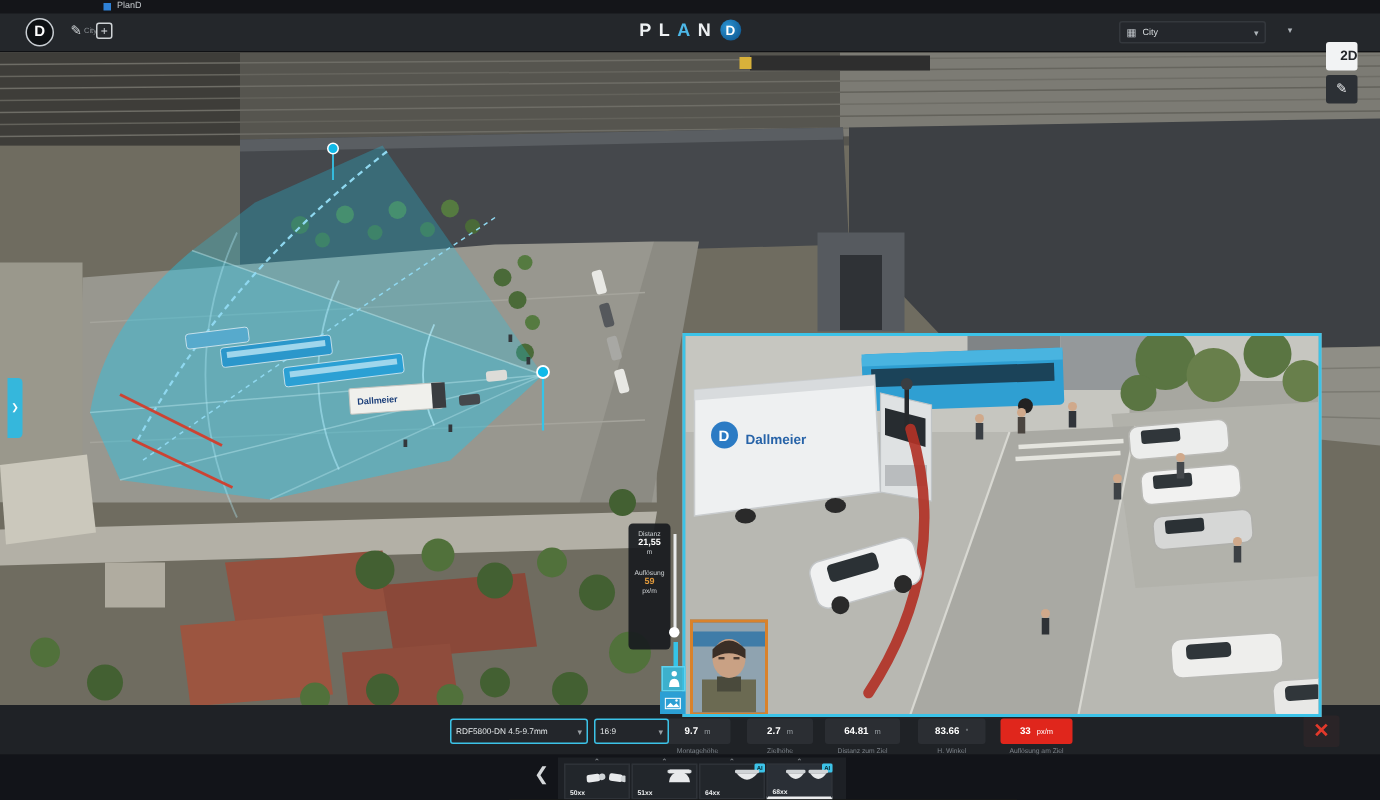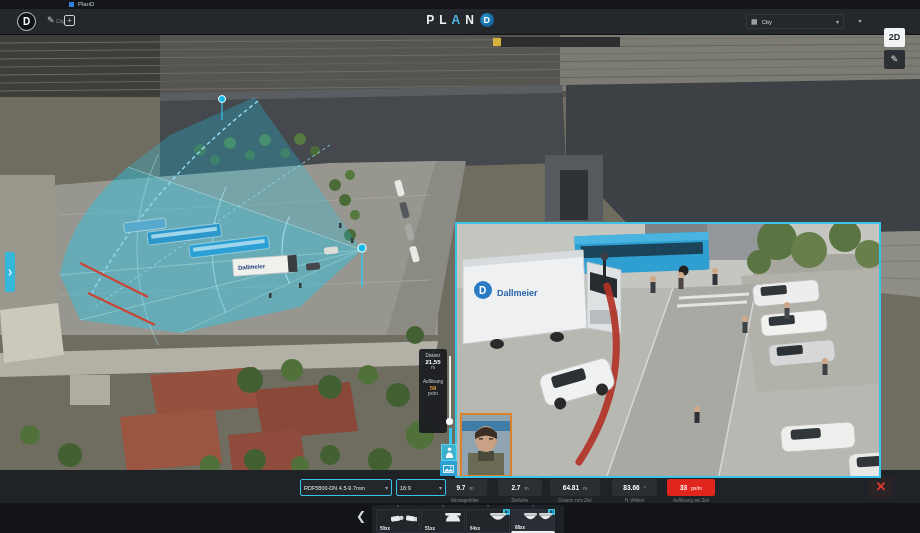--- a/index.html
+++ b/index.html
@@ -35,21 +35,21 @@
   .map-select .ms-icon { font-size:7px; color:#c6cbd0; margin-right:4px; }
   .map-select .ms-text { font-size:6px; color:#d9dde0; flex:1; }
   .map-select .ms-chev { font-size:6px; color:#aeb4b9; }
   .extra-chev { position:absolute; left:851px; top:5px; width:18px; height:15px; color:#aeb4b9;
                 font-size:6px; text-align:center; line-height:15px; cursor:pointer; }
   
   .viewport { position:absolute; left:0; top:35px; width:920px; height:435px; background:#6f6c60; }
   .viewport svg { display:block; }
   
   .btn-2d { position:absolute; left:884px; top:28px; width:21px; height:19px; background:#f2f3f4;
-            color:#23262a; font-size:9px; font-weight:bold; border-radius:2px; text-align:center;
+            color:#23262a; font-size:9px; font-weight:bold; border-radius:2px; text-align:right;
             line-height:19px; cursor:pointer; z-index:7; }
   .btn-edit { position:absolute; left:884px; top:50px; width:21px; height:19px; background:#2c3035;
               color:#e8eaec; font-size:9px; border-radius:2px; text-align:center; line-height:19px;
               cursor:pointer; z-index:7; }
   .collapse-tab { position:absolute; left:5px; top:252px; width:10px; height:40px; background:#35b7dc;
                   border-radius:0 3px 3px 0; color:#fff; font-size:6px; text-align:center;
                   line-height:40px; cursor:pointer; z-index:6; }
   
   .meas-panel { position:absolute; left:419px; top:349px; width:28px; height:84px; z-index:6;
                 background:rgba(24,27,31,0.92); border-radius:3px; padding:4px 1px; text-align:center; }

